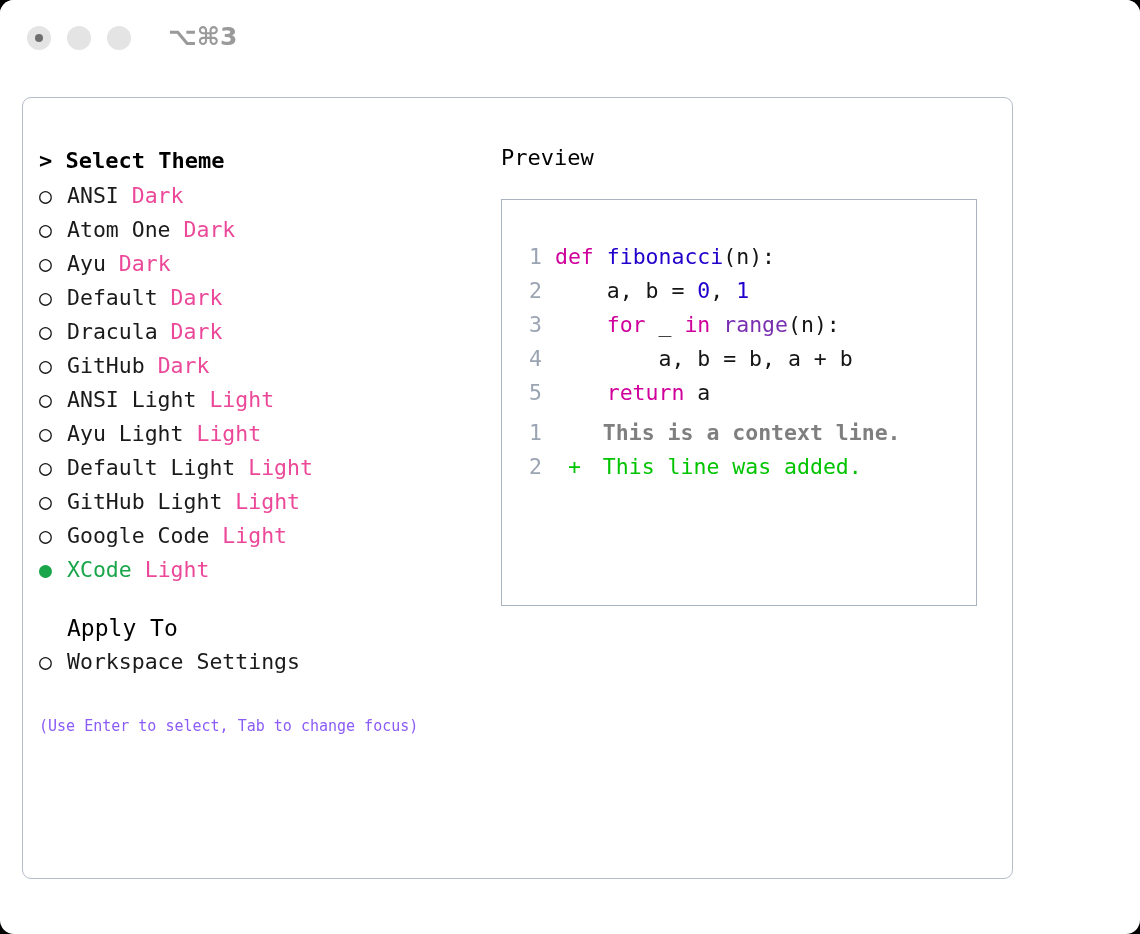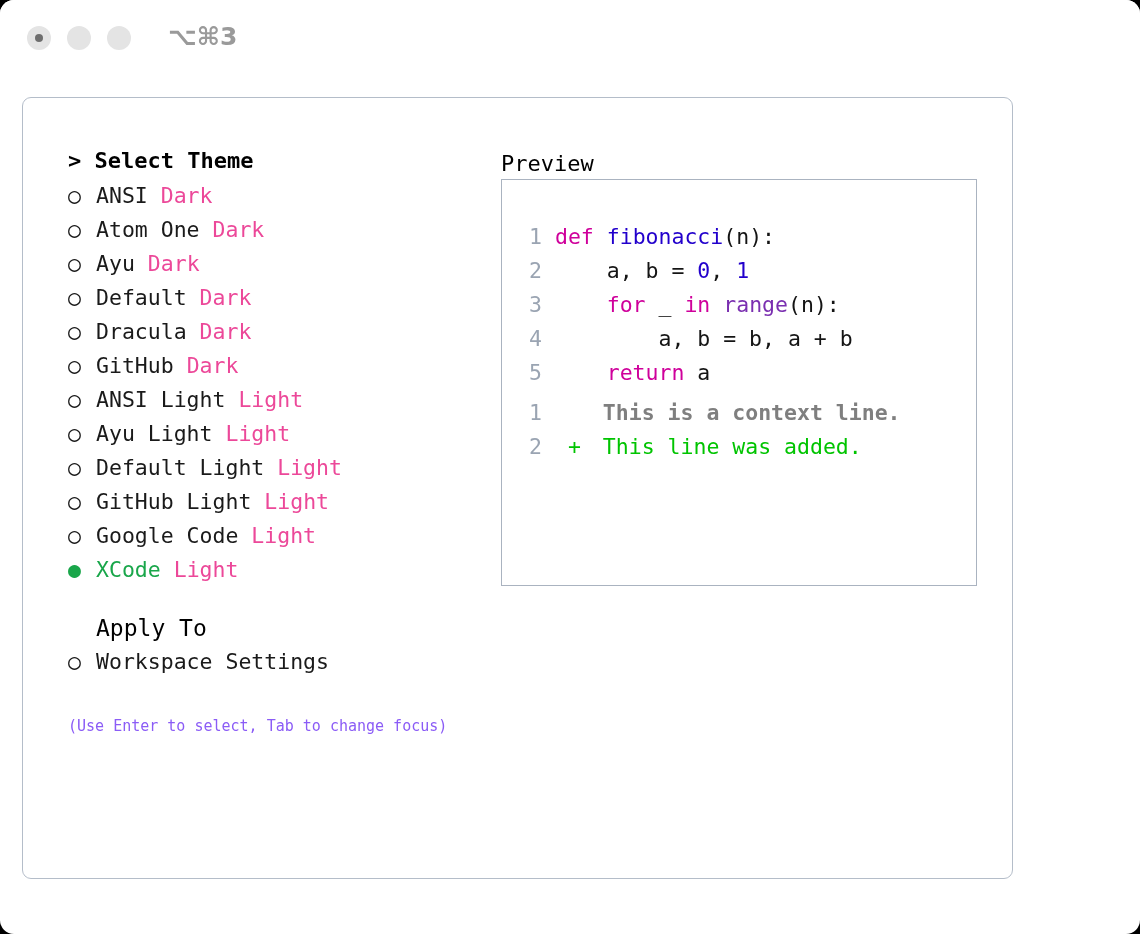--- a/index.html
+++ b/index.html
@@ -76,21 +76,20 @@
     box-sizing: border-box;
     background: #ffffff;
   }
 
   
   #left-col {
     position: absolute;
     left: 16px;
     top: 45px;
     width: 440px;
-    margin-left: 29px;
   }
   .mono-line {
     font-family: "DejaVu Sans Mono", "Liberation Mono", monospace;
     font-size: 21.5px;
     line-height: 34px;
     white-space: pre;
     color: #1a1a1a;
   }
   #select-theme-header {
     font-weight: bold;
@@ -123,30 +122,31 @@
     font-size: 15px;
     line-height: 34px;
     width: 420px;
     white-space: pre-wrap;
   }
 
   
   #right-col {
     position: absolute;
     left: 478px;
-    top: 51px;
+    top: 45px;
     width: 500px;
   }
   #preview-title {
     font-family: "DejaVu Sans Mono", "Liberation Mono", monospace;
     font-size: 22px;
     color: #000000;
     line-height: 30px;
   }
   #preview-box {
+    margin-top: 26px;
     width: 476px;
     height: 407px;
     border: 1.5px solid #aab3c0;
     box-sizing: border-box;
     background: #ffffff;
     position: relative;
   }
   #code-area {
     position: absolute;
     left: 14px;

